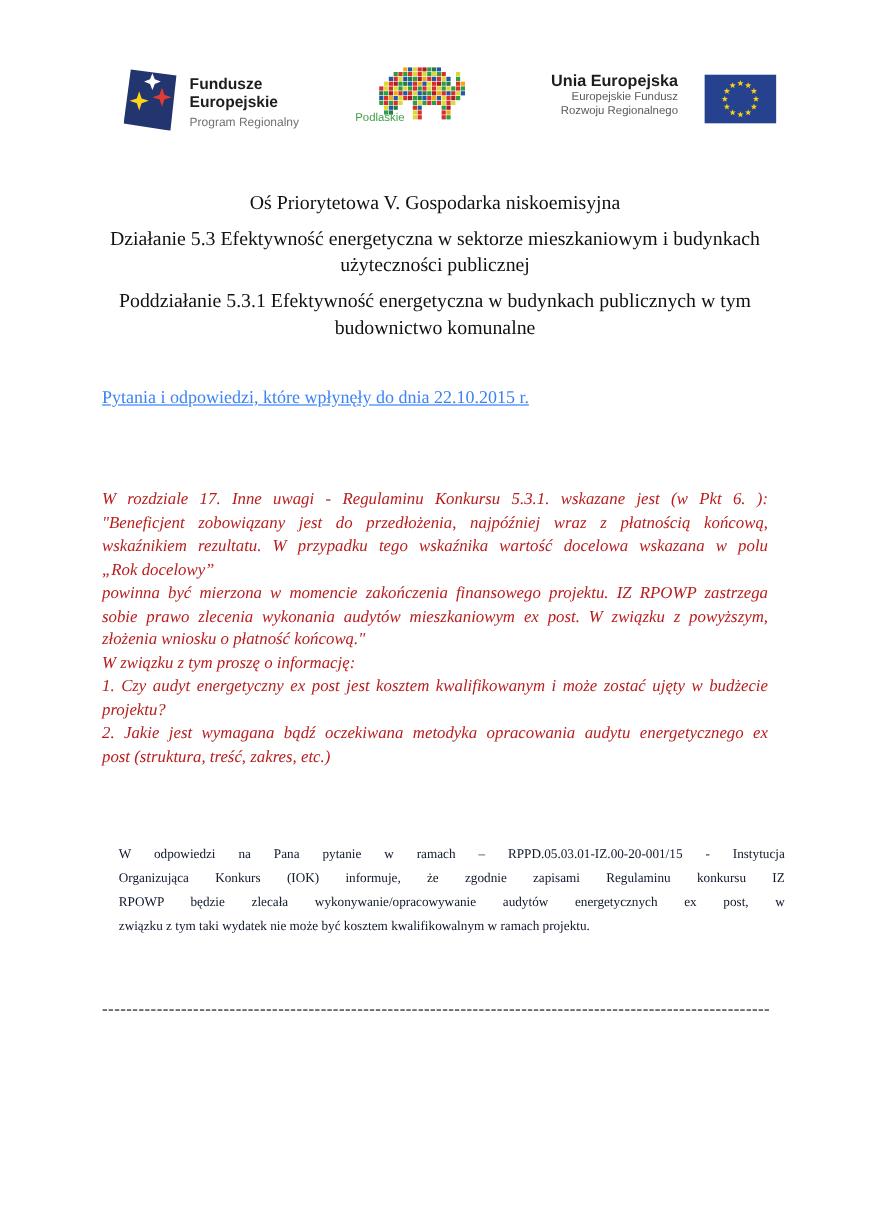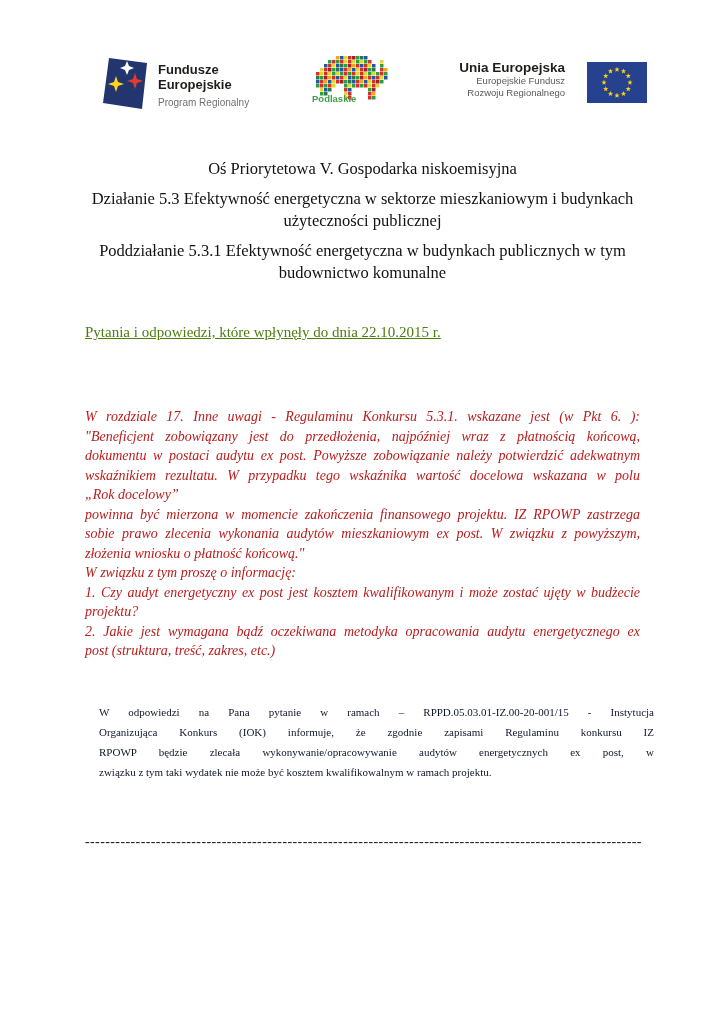--- a/index.html
+++ b/index.html
@@ -18,42 +18,42 @@
   .logo-row { position: absolute; left: 0; top: 0; width: 725px; height: 120px; }
 
   .fe-logo { position: absolute; left: 103px; top: 57px; display: flex; align-items: flex-start; gap: 9px; }
   .fe-text { font-family: "Liberation Sans", sans-serif; padding-top: 6px; }
   .fe-title { font-weight: bold; font-size: 13px; line-height: 14.5px; color: #1d1d1b; }
   .fe-sub { font-size: 10px; color: #6f7072; margin-top: 5px; }
 
   .podlaskie { position: absolute; left: 296px; top: 56px; width: 130px; height: 52px; }
   .podlaskie svg { position: absolute; left: 16px; top: 0; }
   .podlaskie-label {
-    position: absolute; left: 16px; top: 37px;
+    position: absolute; left: 0; top: 37px;
     font-family: "Liberation Sans", sans-serif;
-    font-size: 9.5px; font-weight: 700; color: #3f9e49;
+    font-size: 9.5px; font-weight: 400; color: #3f9e49;
   }
 
   .eu-logo { position: absolute; left: 440px; top: 60px; display: flex; gap: 22px; }
   .eu-text { width: 125px; text-align: right; font-family: "Liberation Sans", sans-serif; }
   .eu-title { font-weight: bold; font-size: 13.5px; color: #1d1d1b; line-height: 15px; }
   .eu-sub { font-size: 9.5px; color: #58595b; line-height: 11.5px; }
   .eu-flag { margin-top: 2px; }
 
   
   .title-block {
     position: absolute; left: 85px; top: 158px; width: 555px;
     text-align: center; font-weight: normal; font-size: 16.5px; line-height: 22px;
     color: #111111;
   }
   .title-block .title-line { margin-bottom: 8px; }
 
   .heading {
     position: absolute; left: 85px; top: 324px; width: 555px;
-    font-size: 15px; text-decoration: underline; color: #4d7c0f;
+    font-size: 15px; text-decoration: underline; color: #3b82f6;
   }
 
   .q-block {
     position: absolute; left: 85px; top: 407px; width: 555px;
     font-style: italic; font-size: 14px; line-height: 19.5px; color: #b91c1c;
   }
   .a-block {
     position: absolute; left: 85px; top: 702px; width: 555px;
     font-size: 11px; line-height: 20px; color: #0f172a; margin-left: 14px;
   }
@@ -263,21 +263,20 @@
       <div class="title-line">Działanie 5.3 Efektywność energetyczna w sektorze mieszkaniowym i budynkach użyteczności publicznej</div>
       <div class="title-line">Poddziałanie 5.3.1 Efektywność energetyczna w budynkach publicznych w tym budownictwo komunalne</div>
     </div>
 
   <div class="heading">Pytania i odpowiedzi, które wpłynęły do dnia 22.10.2015 r.</div>
 
   <div class="q-block">
       <div class="para">
         <div class="line j">W rozdziale 17. Inne uwagi - Regulaminu Konkursu 5.3.1. wskazane jest (w Pkt 6. ):</div>
         <div class="line j">"Beneficjent zobowiązany jest do przedłożenia, najpóźniej wraz z płatnością końcową,</div>
-        <div class="line j">dokumentu w postaci audytu ex post. Powyższe zobowiązanie należy potwierdzić adekwatnym</div>
         <div class="line j">wskaźnikiem rezultatu. W przypadku tego wskaźnika wartość docelowa wskazana w polu</div>
         <div class="line">„Rok docelowy”</div>
       </div>
       <div class="para">
         <div class="line j">powinna być mierzona w momencie zakończenia finansowego projektu. IZ RPOWP zastrzega</div>
         <div class="line j">sobie prawo zlecenia wykonania audytów mieszkaniowym ex post. W związku z powyższym,</div>
         <div class="line">złożenia wniosku o płatność końcową."</div>
       </div>
       <div class="para">
         <div class="line">W związku z tym proszę o informację:</div>

